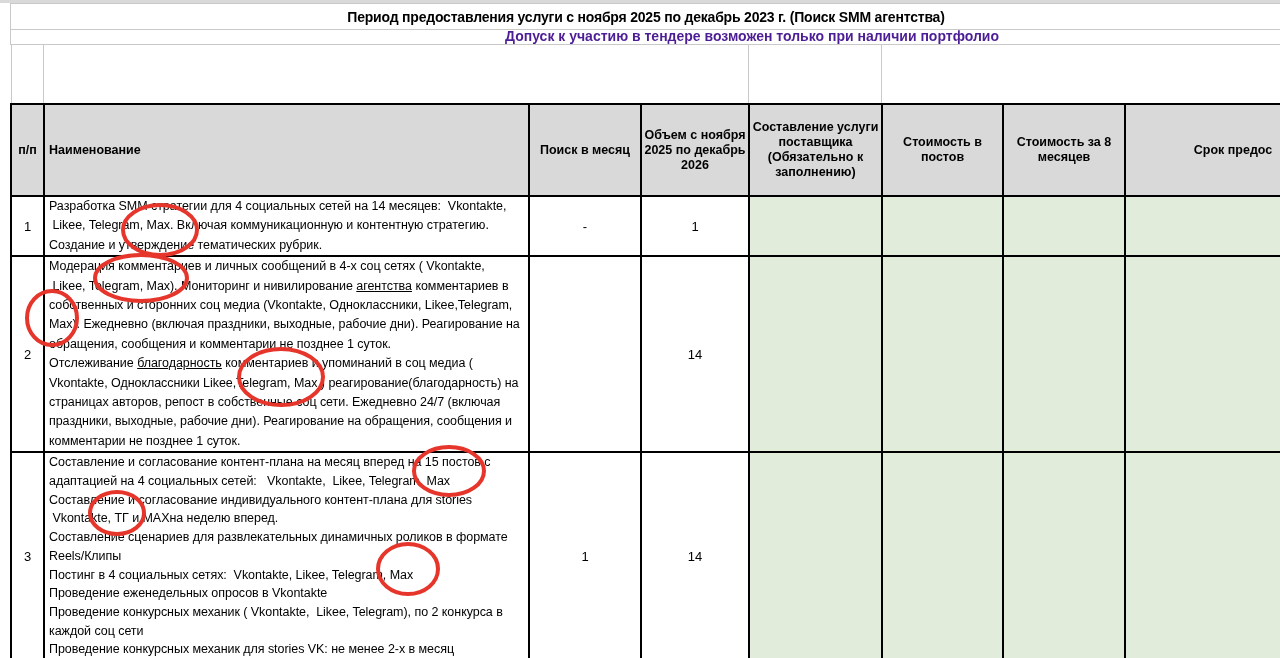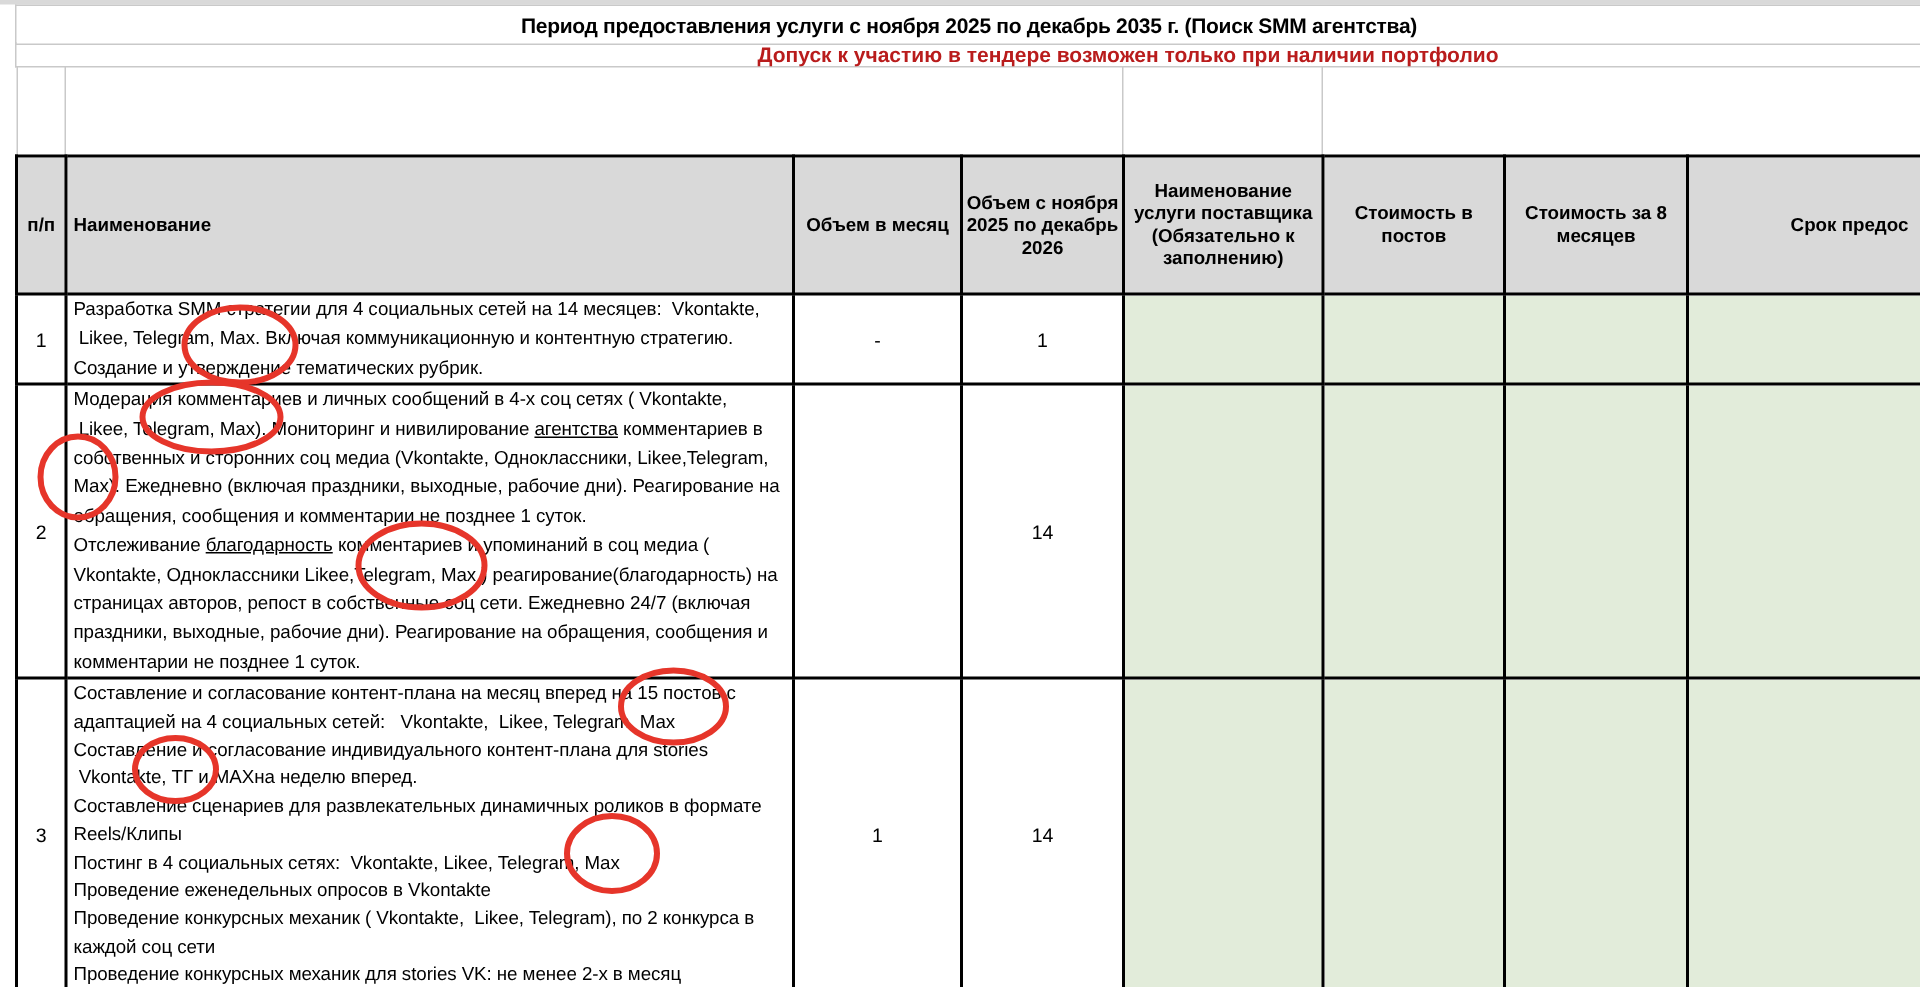--- a/index.html
+++ b/index.html
@@ -52,25 +52,25 @@
   svg.annotations { position:absolute; left:0; top:0; pointer-events:none; }
 </style>
 </head>
 <body>
 
 <div class="sheet">
 
   <div class="top-strip"></div>
 
   <div class="title-row">
-    <span>Период предоставления услуги с ноября 2025 по декабрь  2035 г. (Поиск SMM агентства)</span>
+    <span>Период предоставления услуги с ноября 2025 по декабрь  2023 г. (Поиск SMM агентства)</span>
   </div>
 
   <div class="subtitle-row">
-    <span style="color:#b91c1c;text-align:center;">Допуск к участию в тендере возможен только при наличии портфолио</span>
+    <span style="color:#4c1d95;text-align:center;">Допуск к участию в тендере возможен только при наличии портфолио</span>
   </div>
 
   <div class="vline" style="left:11px;"></div>
   <div class="vline" style="left:43px;"></div>
   <div class="vline" style="left:748px;"></div>
   <div class="vline" style="left:881px;"></div>
 
   <table class="grid">
     <colgroup>
       <col style="width:33px;">
@@ -79,23 +79,23 @@
         <col style="width:108px;">
       <col style="width:133px;">
         <col style="width:121px;">
         <col style="width:122px;">
         <col style="width:216px;">
     </colgroup>
     <thead>
       <tr class="hr">
         <th>п/п</th>
         <th class="left">Наименование</th>
-        <th>Объем в месяц</th>
+        <th>Поиск в месяц</th>
         <th>Объем с ноября 2025 по декабрь 2026</th>
-        <th>Наименование услуги поставщика (Обязательно к заполнению)</th>
+        <th>Составление услуги поставщика (Обязательно к заполнению)</th>
         <th>Стоимость в постов</th>
         <th>Стоимость за 8 месяцев</th>
         <th>Срок предос</th>
       </tr>
     </thead>
     <tbody>
       <tr class="r1">
         <td class="num">1</td>
         <td class="desc">Разработка SMM стратегии для 4 социальных сетей на 14 месяцев:  Vkontakte,
  Likee, Telegram, Max. Включая коммуникационную и контентную стратегию.

